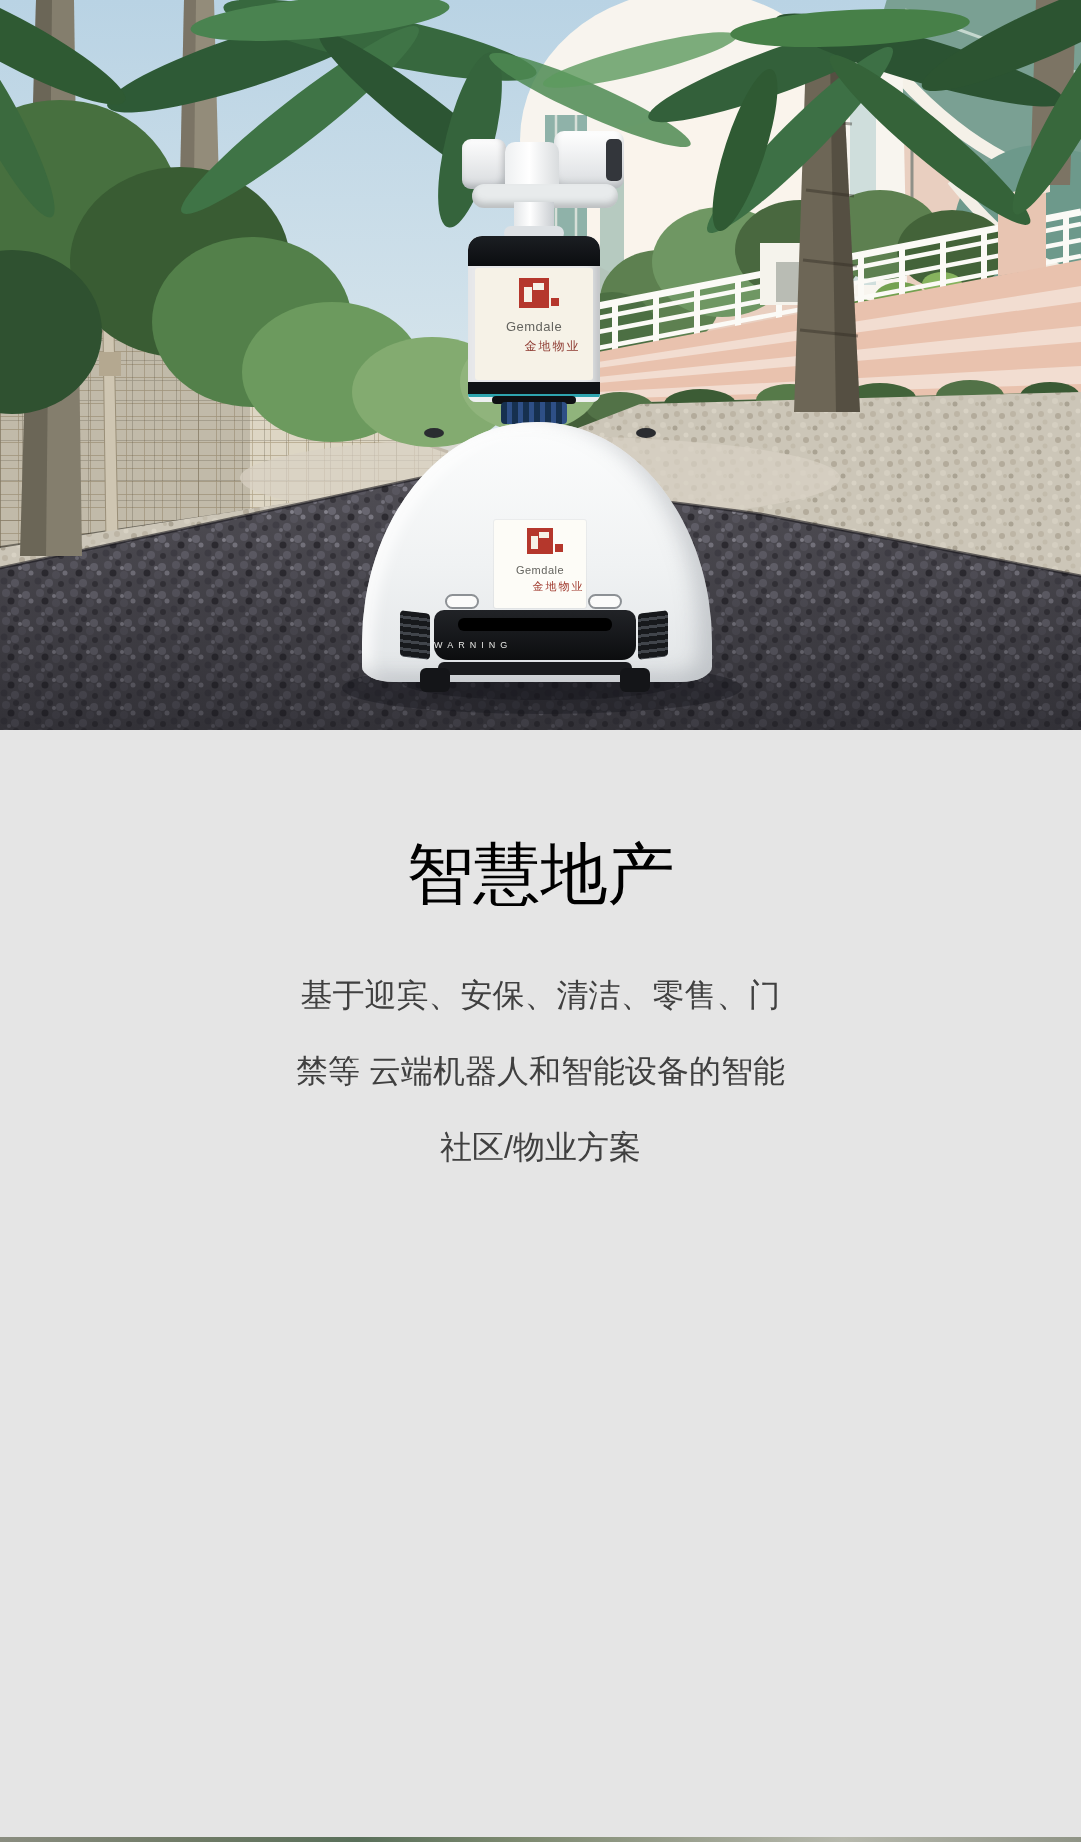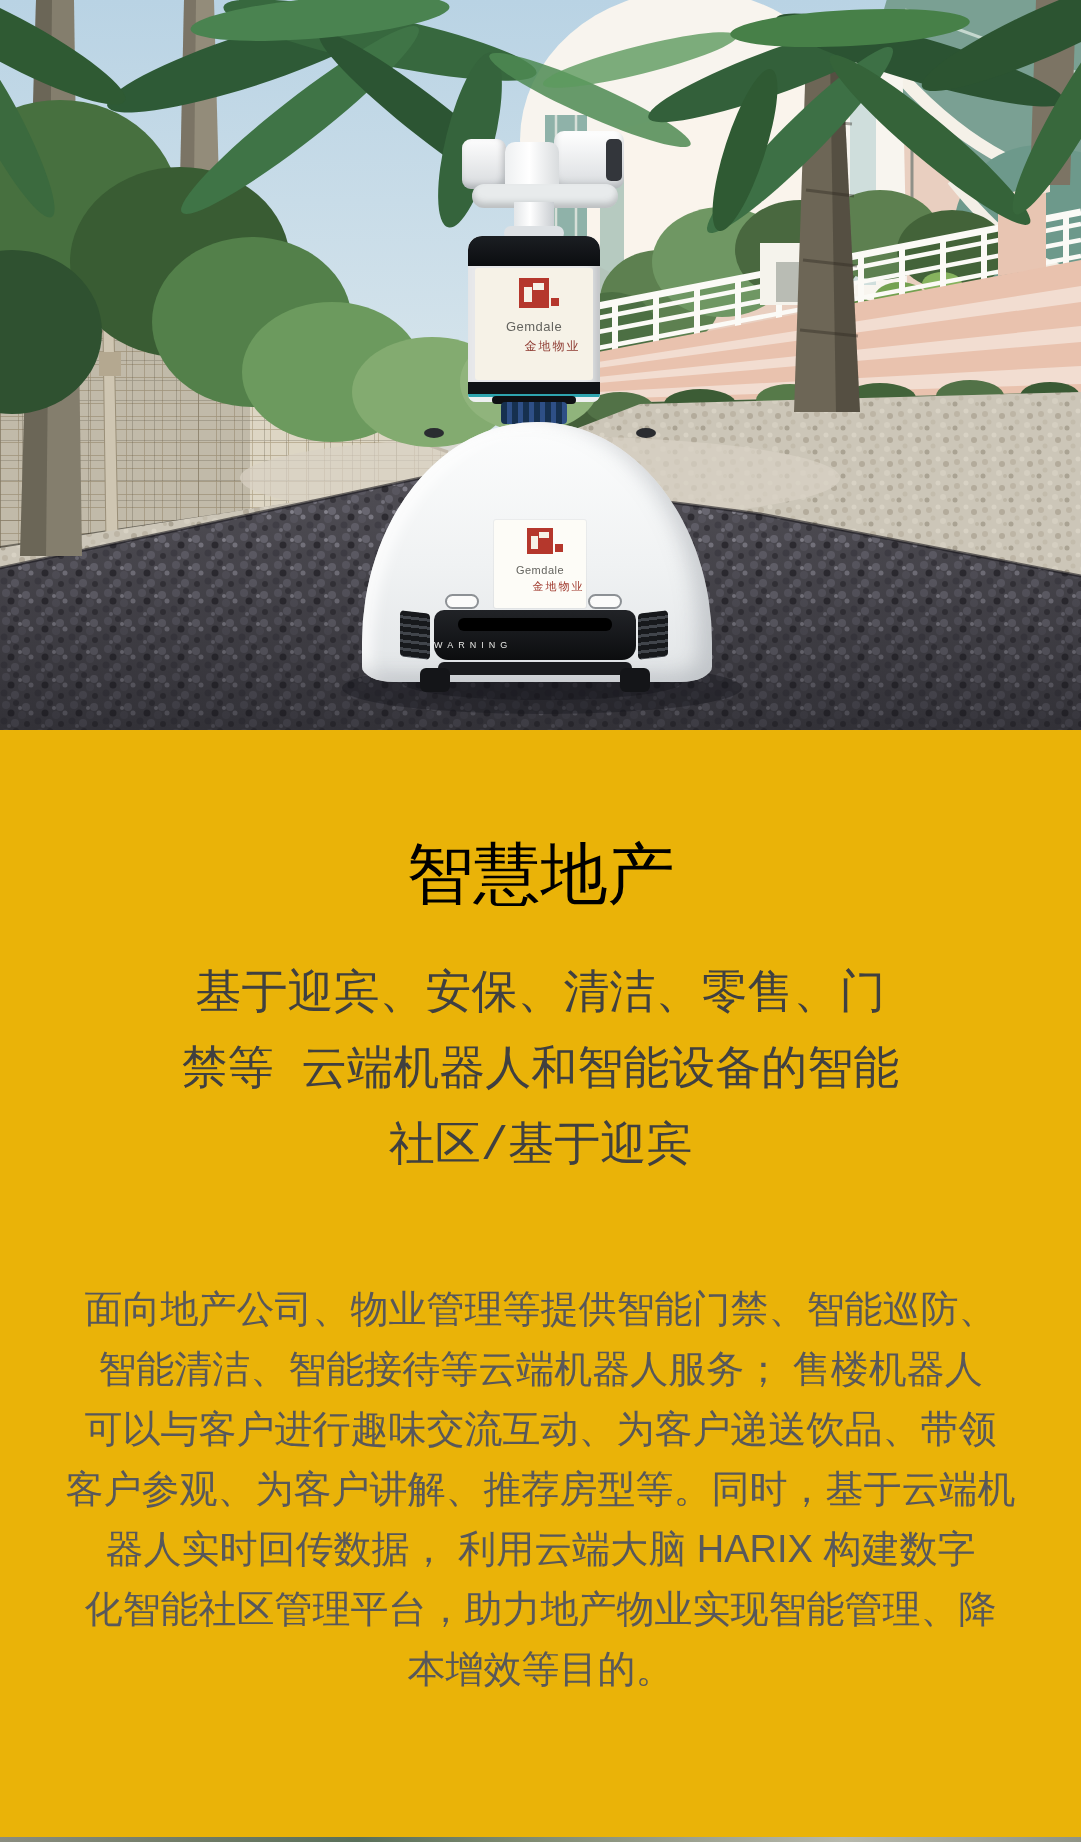--- a/index.html
+++ b/index.html
@@ -1,16 +1,16 @@
 <!DOCTYPE html>
 <html><head>
 <meta charset="utf-8">
 <style>
   html,body{margin:0;padding:0;background:#ffffff;}
-  .page{position:relative;width:1081px;height:1842px;background:#eab308;overflow:hidden;
+  .page{position:relative;width:1081px;height:1842px;background:#e5e5e5;overflow:hidden;
         font-family:"Liberation Sans","DejaVu Sans",sans-serif;}
 
   
   .hero{position:absolute;left:0;top:0;width:1081px;height:730px;overflow:hidden;background:#cfd9dd;}
   .hero svg{position:absolute;left:0;top:0;}
 
   
   .robot{position:absolute;left:0;top:0;width:1081px;height:730px;pointer-events:none;}
   .robot *{position:absolute;box-sizing:border-box;}
   .r-cam-left{left:462px;top:139px;width:44px;height:50px;border-radius:9px;
@@ -64,21 +64,21 @@
   .r-panel .g-logo .n1{left:4px;top:8px;width:7px;height:13px;}
   .r-panel .g-logo .n2{right:4px;top:4px;width:10px;height:6px;}
   .brand-en{position:static;display:block;margin-top:7px;font-size:13px;letter-spacing:.5px;color:#64645f;}
   .brand-cn{position:static;display:block;margin-top:4px;font-size:12px;letter-spacing:2px;color:#8e3a30;margin-left:37px;}
   .r-panel .brand-en{font-size:11px;margin-top:6px;}
   .r-panel .brand-cn{font-size:11px;margin-top:3px;color:#a03a2e;}
 
   
   .copy{position:absolute;left:0;top:730px;width:1081px;text-align:center;}
   .sec-title{margin-top:110px;font-size:67px;line-height:67px;font-weight:500;color:#000000;}
-  .sec-subtitle{margin-top:50px;font-size:46px;line-height:76px;font-weight:400;color:#404040;font-family:Liberation Mono, monospace;}
+  .sec-subtitle{margin-top:50px;font-size:32px;line-height:76px;font-weight:400;color:#404040;}
   .sec-subtitle div{white-space:nowrap;}
   .sec-body{margin-top:94px;font-size:38px;line-height:60px;font-weight:400;color:#58585a;}
   .sec-body div{white-space:nowrap;}
 
   
   .peek{position:absolute;left:0;top:1837px;width:1081px;height:5px;
     background:linear-gradient(90deg,#8a8d80 0%,#6f7b66 18%,#59705a 33%,#7d8a70 48%,#9aa08e 63%,#b7b9ad 78%,#8f9486 100%);}
 </style>
 </head>
 <body>
@@ -314,28 +314,19 @@
       <div class="r-wheel-r"></div>
     </div>
   </div>
 
   <div class="copy">
     <div class="sec-title">智慧地产</div>
 
     <div class="sec-subtitle">
       <div>基于迎宾、安保、清洁、零售、门</div>
       <div>禁等 云端机器人和智能设备的智能</div>
-      <div>社区/基于迎宾</div>
+      <div>社区/物业方案</div>
     </div>
 
-    <div class="sec-body">
-      <div>面向地产公司、物业管理等提供智能门禁、智能巡防、</div>
-      <div>智能清洁、智能接待等云端机器人服务； 售楼机器人</div>
-      <div>可以与客户进行趣味交流互动、为客户递送饮品、带领</div>
-      <div>客户参观、为客户讲解、推荐房型等。同时，基于云端机</div>
-      <div>器人实时回传数据， 利用云端大脑 HARIX 构建数字</div>
-      <div>化智能社区管理平台，助力地产物业实现智能管理、降</div>
-      <div>本增效等目的。</div>
-    </div>
   </div>
 
   <div class="peek"></div>
 </div>
 
 </body></html>

